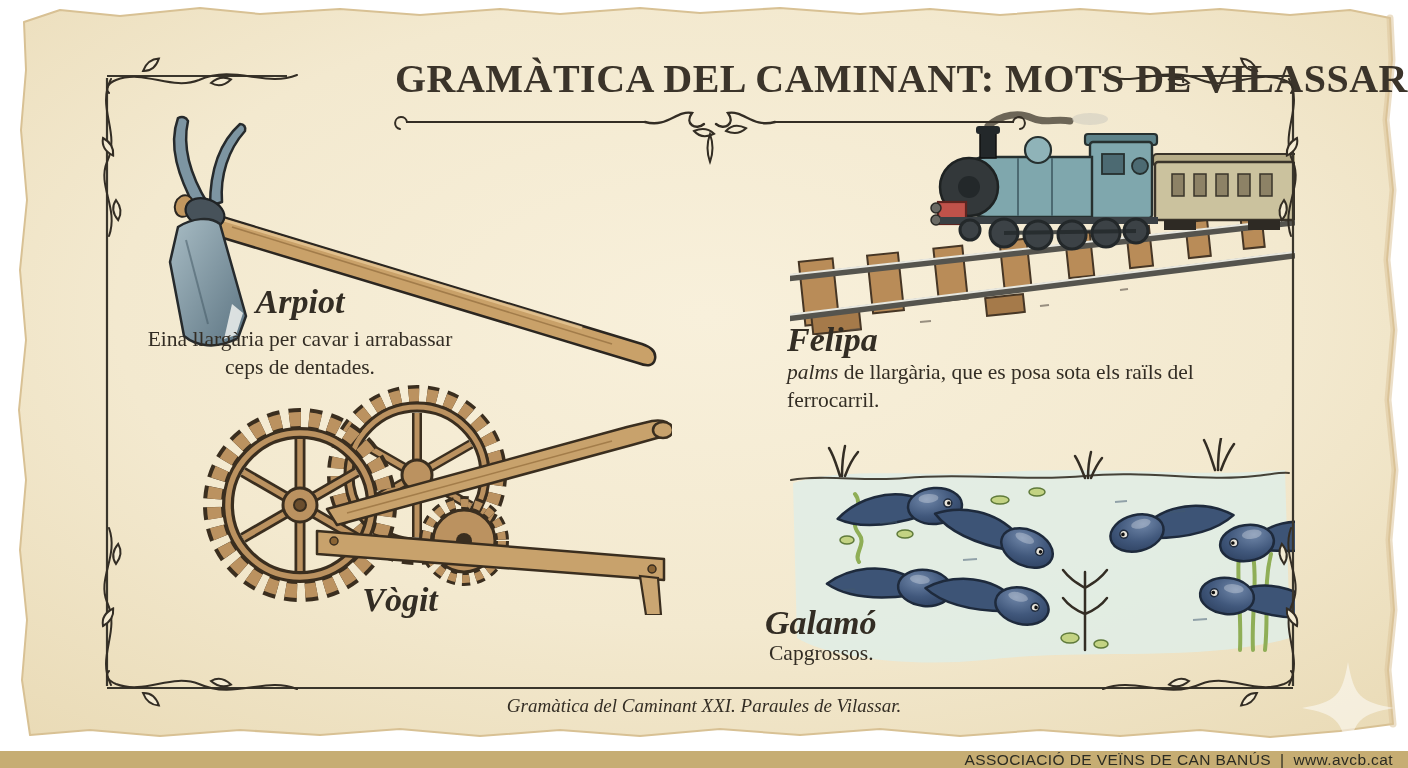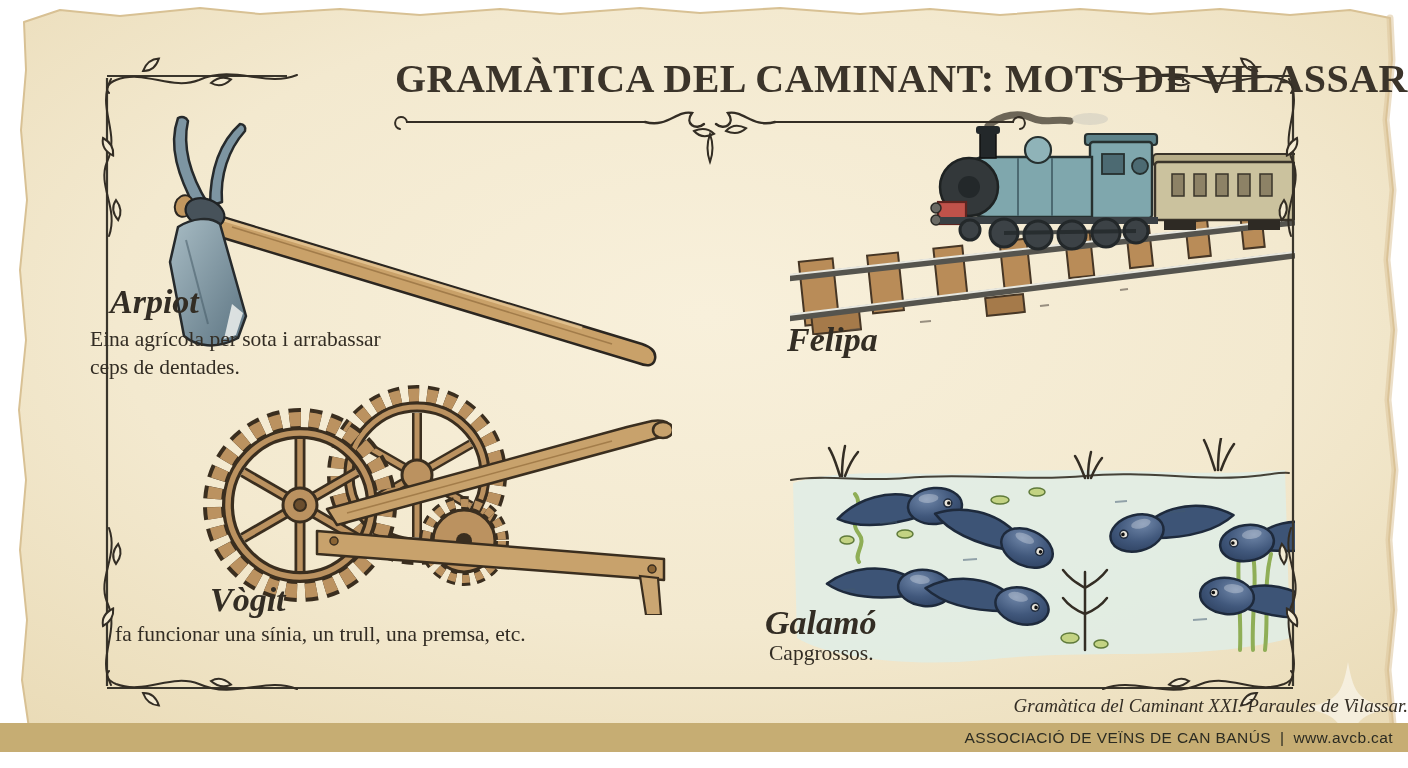--- a/index.html
+++ b/index.html
@@ -9,25 +9,25 @@
   *{margin:0;padding:0;box-sizing:border-box}
   html,body{width:1408px;height:768px;overflow:hidden;background:#ffffff;
     font-family:"Liberation Serif",serif;}
   .stage{position:relative;width:1408px;height:768px;background:#fff}
   .abs{position:absolute}
   svg{display:block}
   .title{left:0;top:57px;width:1408px;text-align:right;
     font:700 40px/1.1 "Liberation Serif",serif;color:var(--title);letter-spacing:.5px;z-index:3}
   .term{font:italic 700 34px/1.05 "Liberation Serif",serif;color:var(--ink);z-index:3}
   .def{font:400 21.5px/28px "Liberation Serif",serif;color:var(--ink);z-index:3}
-  .center{}
+  .center{text-align:center}
   .ital{font-style:italic}
-  .caption{left:0;top:695px;width:1408px;text-align:right;
+  .caption{left:0;top:695px;width:1408px;text-align:center;
     font:italic 400 19px/1.2 "Liberation Serif",serif;color:var(--ink);z-index:3}
-  .bottom-bar{left:0;bottom:16px;width:1408px;height:29px;background:var(--bar-bg);
+  .bottom-bar{left:0;bottom:0;width:1408px;height:17px;background:var(--bar-bg);
     display:flex;align-items:center;justify-content:flex-end;padding-right:15px;z-index:6;
     font:400 15.5px/1 "Liberation Sans",sans-serif;color:var(--bar-text);letter-spacing:.4px}
   .bottom-bar .sep{margin:0 9px}
   .frame-svg{left:0;top:0;z-index:2;pointer-events:none}
   .bg-svg{left:0;top:0;z-index:0}
   .illus{z-index:1}
   .inkline{stroke:var(--ink);fill:none;stroke-linecap:round}
 </style>
 </head>
 <body>
@@ -317,31 +317,31 @@
         <line x1="385" y1="74" x2="400" y2="73"></line>
       <line x1="178" y1="122" x2="192" y2="121"></line>
         <line x1="408" y1="182" x2="422" y2="181"></line>
       <line x1="58" y1="152" x2="70" y2="151"></line>
         <line x1="330" y1="64" x2="342" y2="63"></line>
     </g>
   </svg>
 
   <div class="abs term center" style="left:110px;top:284px;width:380px">Arpiot</div>
   <div class="abs def center" style="left:90px;top:325px;width:420px">
-    <div>Eina agrícola per sota i arrabassar</div>
+    <div>Eina llargària per cavar i arrabassar</div>
     <div>ceps de dentades.</div>
   </div>
 
   <div class="abs term" style="left:787px;top:322px">Felipa</div>
   <div class="abs def" style="left:787px;top:358px;width:500px">
+    <div><span class="ital">palms</span><span> de llargària, que es posa sota els raïls del ferrocarril.</span></div>
   </div>
 
   <div class="abs term center" style="left:210px;top:582px;width:380px">Vògit</div>
   <div class="abs def center" style="left:115px;top:620px;width:570px">
-    <div>fa funcionar una sínia, un trull, una premsa, etc.</div>
   </div>
 
   <div class="abs term" style="left:765px;top:605px">Galamó</div>
   <div class="abs def" style="left:769px;top:639px">
     <div>Capgrossos.</div>
   </div>
 
   <div class="abs caption">Gramàtica del Caminant XXI. Paraules de Vilassar.</div>
 
   <div class="abs bottom-bar">

